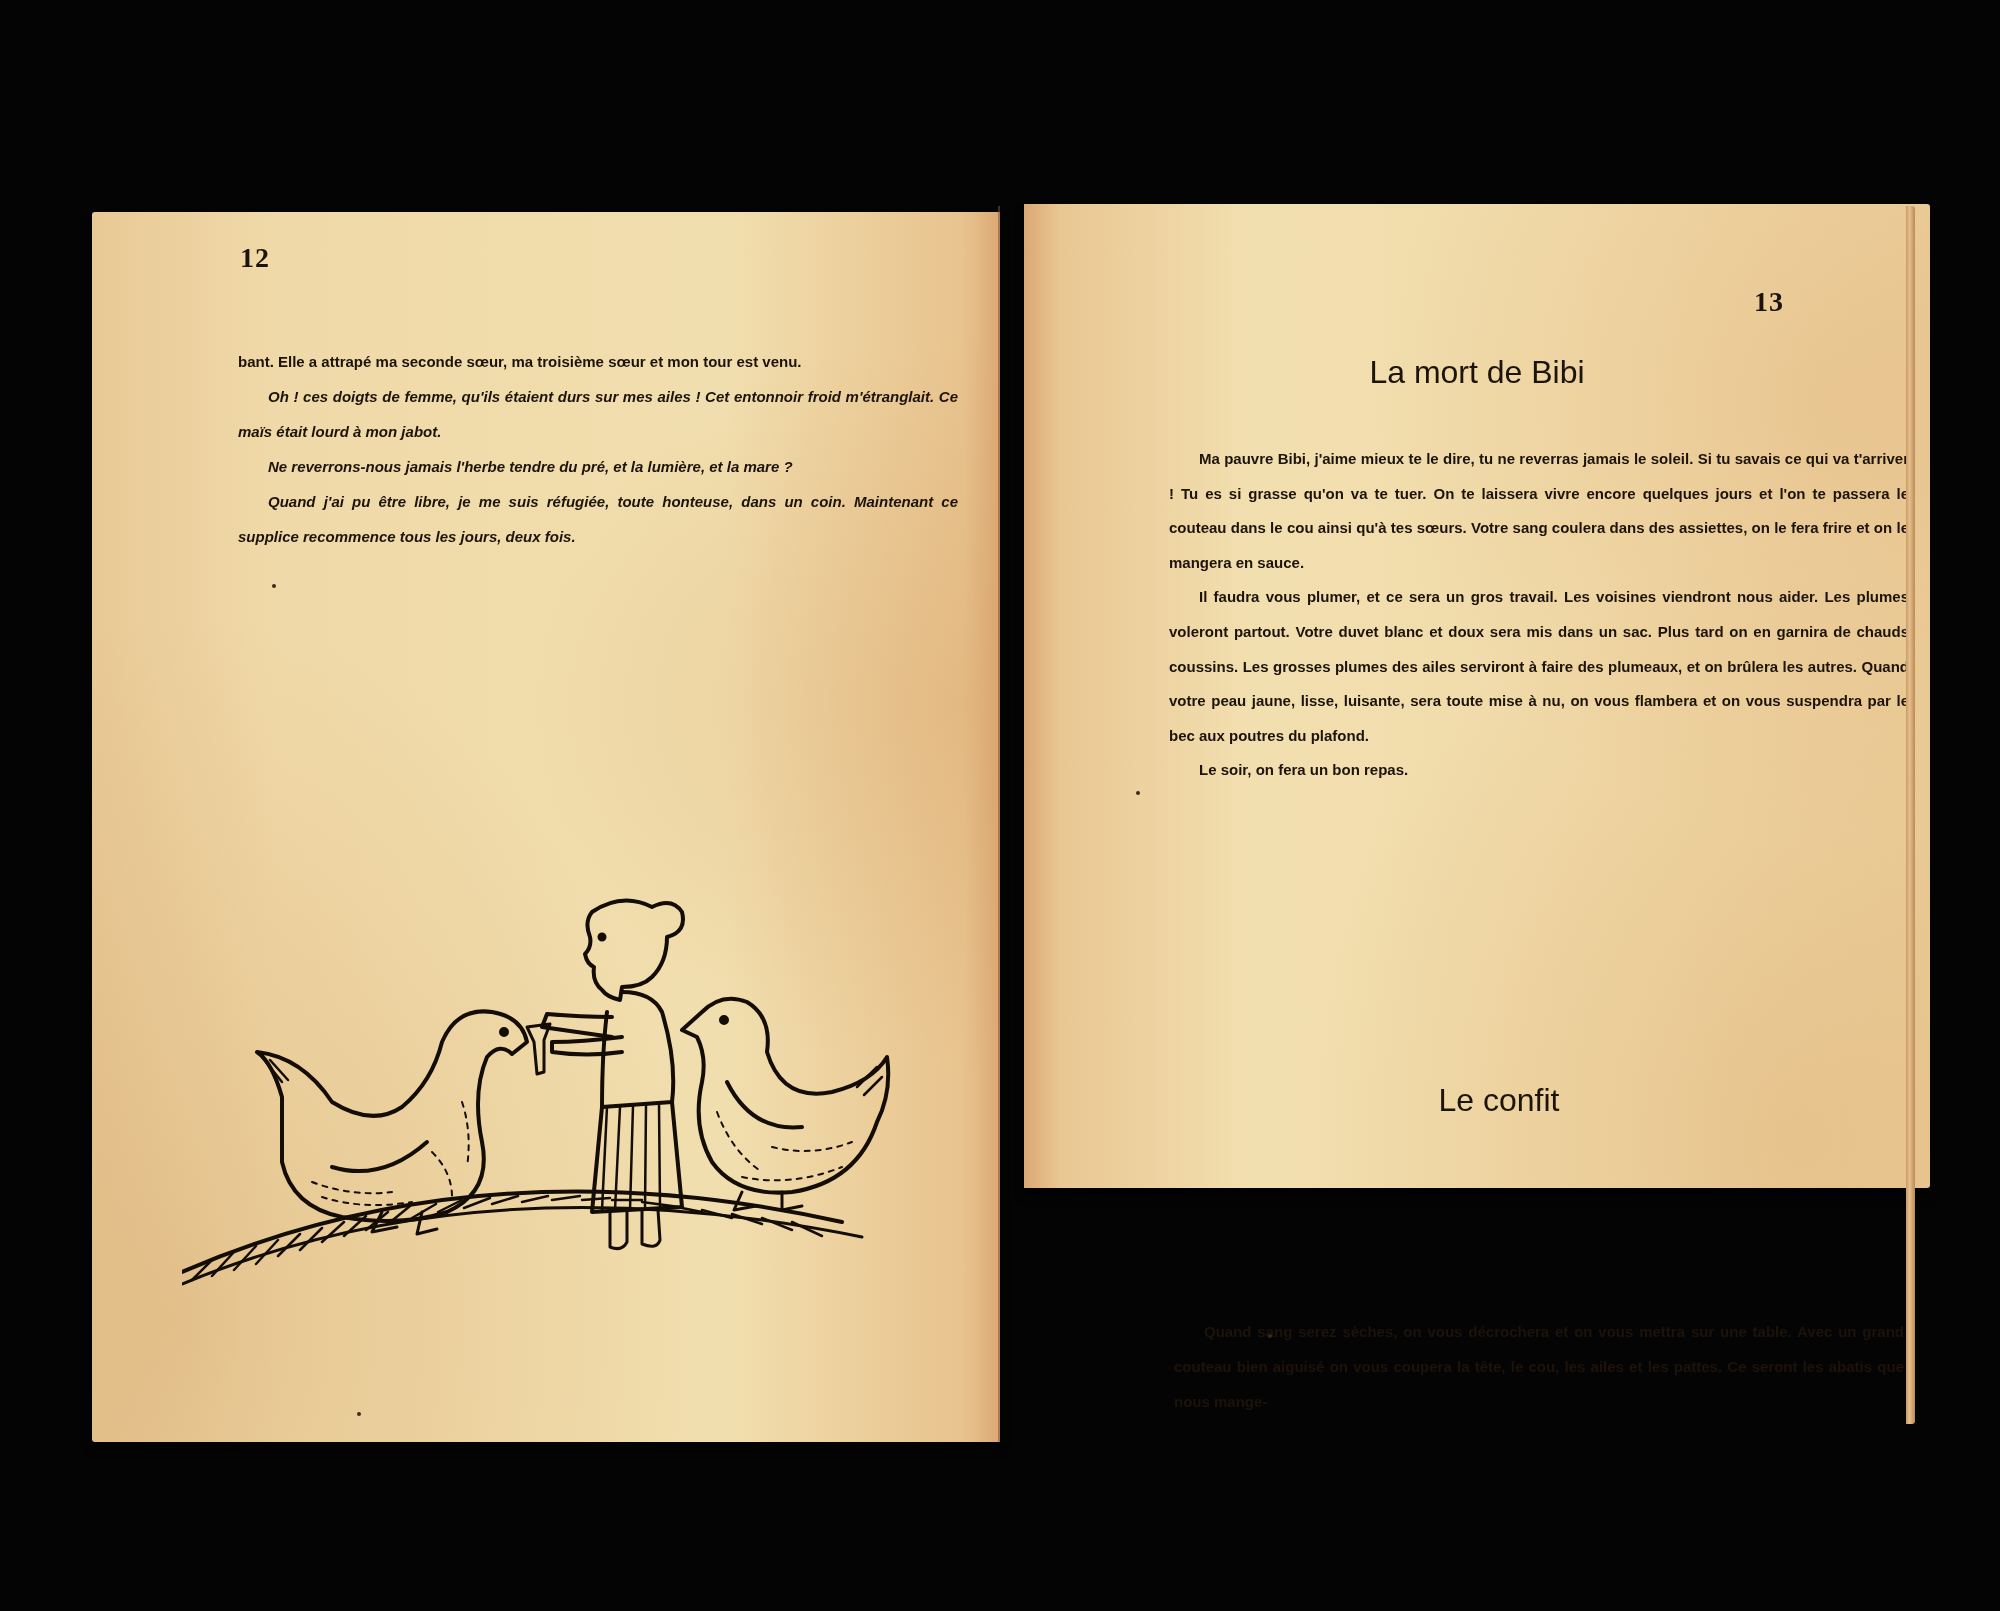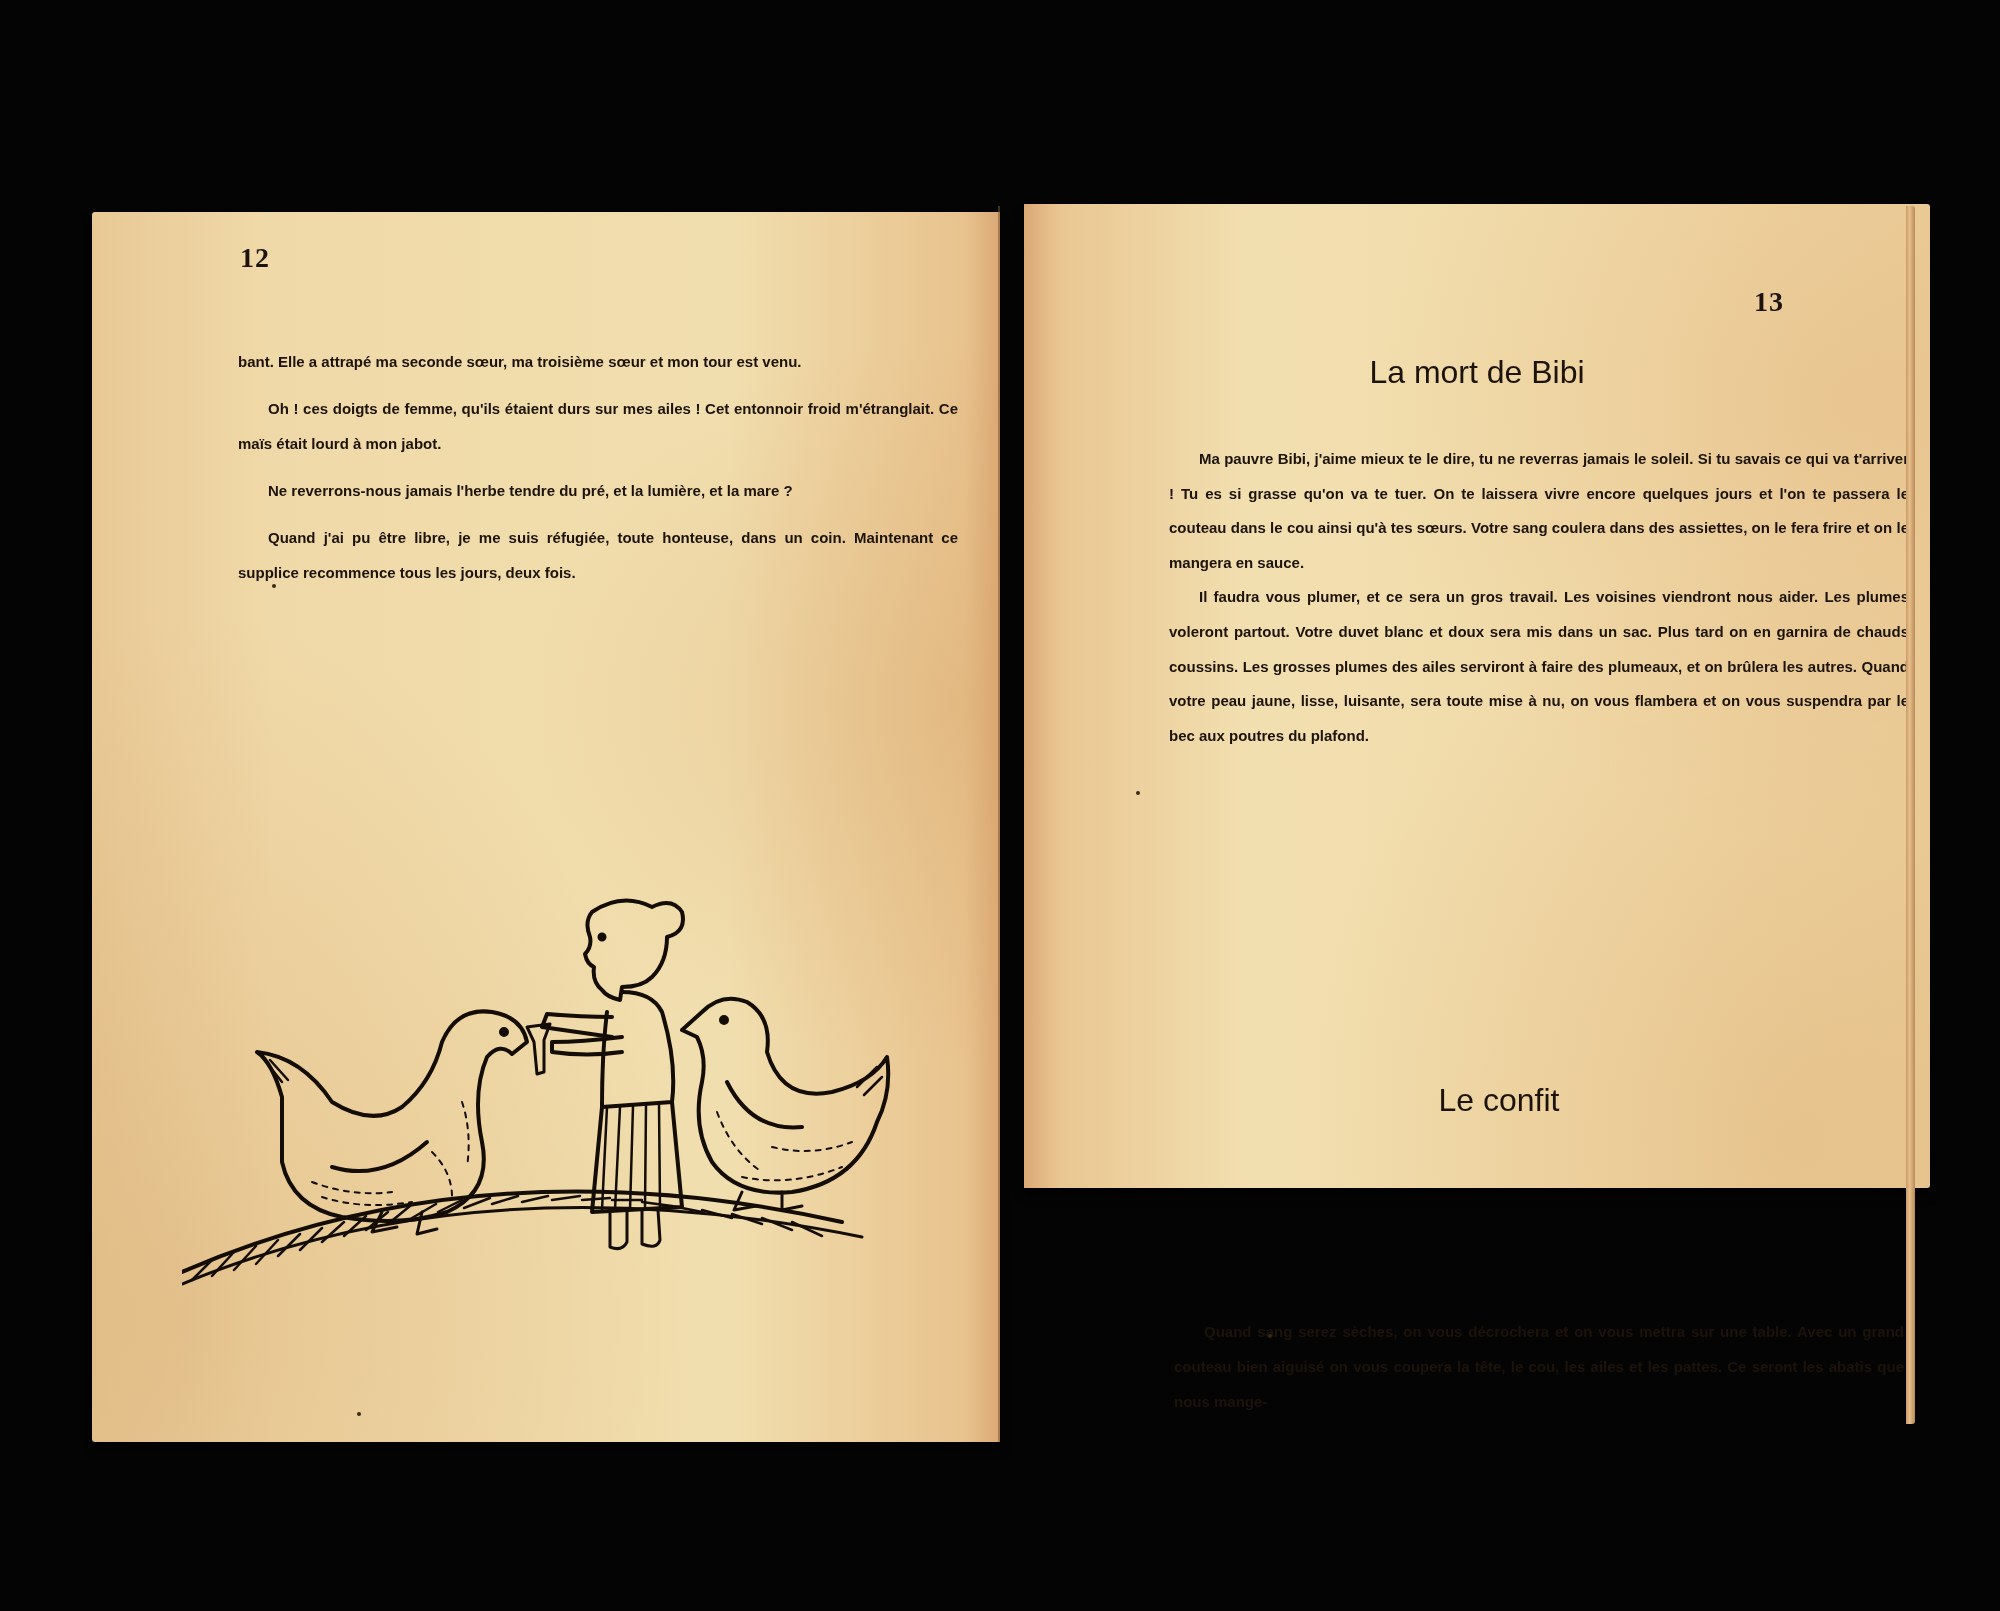--- a/index.html
+++ b/index.html
@@ -60,21 +60,21 @@
     line-height: 35px;
     text-align: justify;
     font-weight: bold;
     color: #1c130a;
   }
   .page-left .text-block { left: 146px; top: 132px; width: 720px; }
   .page-right .text-block.b1 { left: 145px; top: 238px; width: 740px; line-height: 34.6px; }
   .page-right .text-block.b2 { left: 150px; top: 960px; width: 730px; line-height: 35px; }
   .para { margin: 0; text-indent: 30px; }
   .para.first-noindent { text-indent: 0; }
-  .para.spaced { margin-top: 12px; }
+  .para.spaced { margin-top: 0; font-style: italic; }
 
   .chapter-title {
     position: absolute;
     font-family: "Liberation Sans", "DejaVu Sans", sans-serif;
     font-size: 32px;
     width: 906px;
     left: 0;
     text-align: center;
     color: #1c130a;
   }
@@ -158,20 +158,21 @@
 <div class="gutter-line"></div>
 
 <div class="page page-right">
   <div class="page-number">13</div>
 
   <h1 class="chapter-title title-1" style="margin:0;font-weight:normal;">La mort de Bibi</h1>
 
   <div class="text-block b1">
     <p class="para">Ma pauvre Bibi, j'aime mieux te le dire, tu ne reverras jamais le soleil. Si tu savais ce qui va t'arriver ! Tu es si grasse qu'on va te tuer. On te laissera vivre encore quelques jours et l'on te passera le couteau dans le cou ainsi qu'à tes sœurs. Votre sang coulera dans des assiettes, on le fera frire et on le mangera en sauce.</p>
     <p class="para">Il faudra vous plumer, et ce sera un gros travail. Les voisines viendront nous aider. Les plumes voleront partout. Votre duvet blanc et doux sera mis dans un sac. Plus tard on en garnira de chauds coussins. Les grosses plumes des ailes serviront à faire des plumeaux, et on brûlera les autres. Quand votre peau jaune, lisse, luisante, sera toute mise à nu, on vous flambera et on vous suspendra par le bec aux poutres du plafond.</p>
+    <p class="para">Le soir, on fera un bon repas.</p>
   </div>
 
   <h1 class="chapter-title title-2" style="margin:0;font-weight:normal;padding-left:22px;">Le confit</h1>
 
   <div class="text-block b2" style="top:1110px;">
     <p class="para">Quand sang serez sèches, on vous décrochera et on vous mettra sur une table. Avec un grand couteau bien aiguisé on vous coupera la tête, le cou, les ailes et les pattes. Ce seront les abatis que nous mange-</p>
   </div>
 
   <span class="speck" style="left:244px;top:1130px;"></span>
   <span class="speck" style="left:112px;top:587px;"></span>

